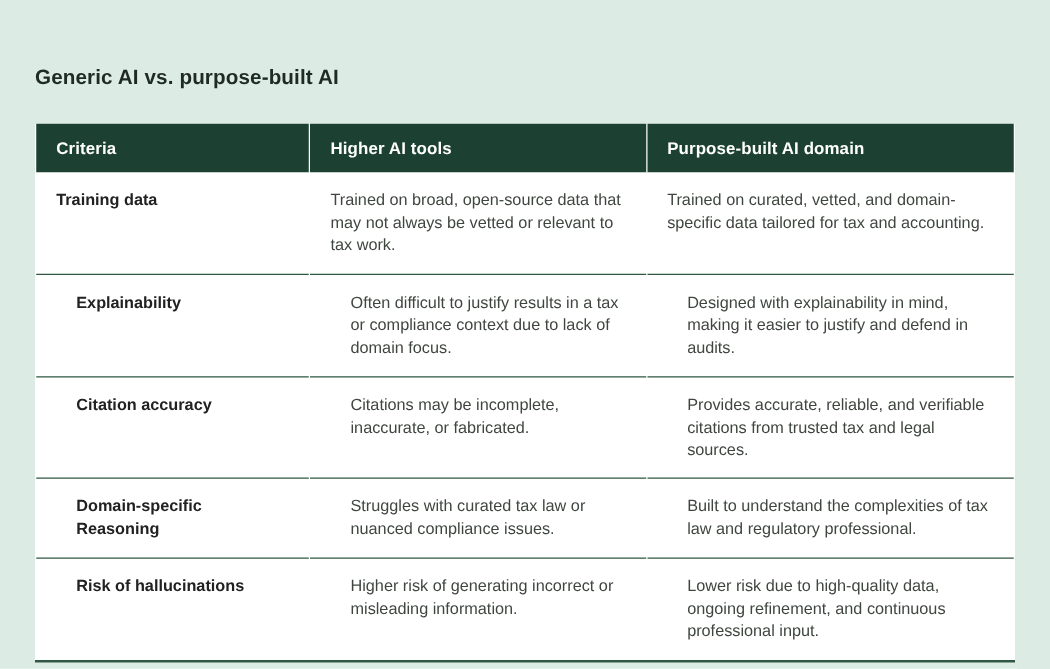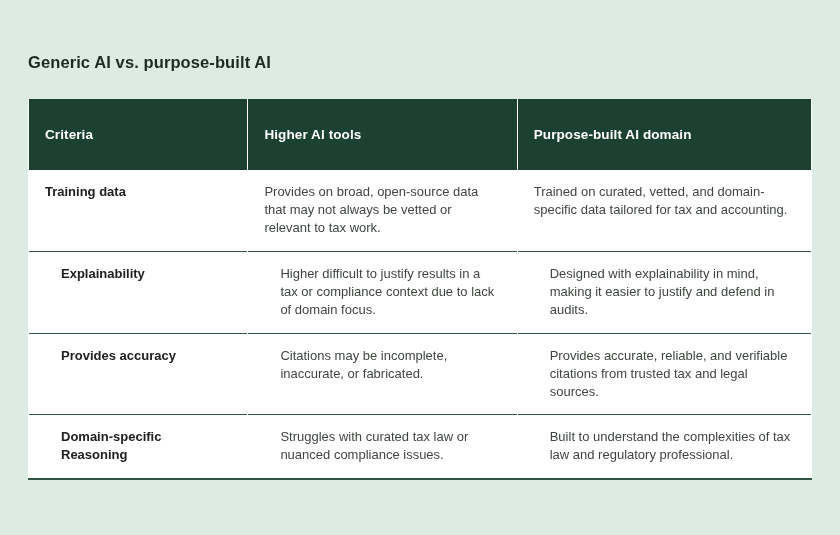--- a/index.html
+++ b/index.html
@@ -45,21 +45,21 @@
   }
   table.comparison col.c1 { width: 28%; }
   table.comparison col.c2 { width: 34.4%; }
   table.comparison col.c3 { width: 37.6%; }
   thead th {
     background: var(--header-bg);
     color: var(--header-text);
     font-size: 13.5px;
     font-weight: bold;
     text-align: left;
-    padding: 28px 16px;
+    padding: 12px 16px;
     letter-spacing: 0.1px;
   }
   tbody td {
     background: var(--row-bg);
     vertical-align: top;
     padding: 13px 16px 14px 16px;
     font-size: 13px;
     line-height: 1.38;
     color: var(--body-text);
   }
@@ -90,39 +90,46 @@
         <th>Criteria</th>
         <th>Higher AI tools</th>
         <th>Purpose-built AI domain</th>
       </tr>
     </thead>
     <tbody>
       <tr>
         <td class="criteria">
             <div class="cell-text">Training data</div>
           </td>
-        <td>Provides on broad, open-source data that may not always be vetted or relevant to tax work.</td>
+        <td>Trained on broad, open-source data that may not always be vetted or relevant to tax work.</td>
         <td>Trained on curated, vetted, and domain-specific data tailored for tax and accounting.</td>
       </tr>
       <tr>
         <td class="criteria">
             <div class="cell-text">Explainability</div>
           </td>
-        <td>Higher difficult to justify results in a tax or compliance context due to lack of domain focus.</td>
+        <td>Often difficult to justify results in a tax or compliance context due to lack of domain focus.</td>
         <td>Designed with explainability in mind, making it easier to justify and defend in audits.</td>
       </tr>
       <tr>
         <td class="criteria">
-            <div class="cell-text">Provides accuracy</div>
+            <div class="cell-text">Citation accuracy</div>
           </td>
         <td>Citations may be incomplete, inaccurate, or fabricated.</td>
         <td>Provides accurate, reliable, and verifiable citations from trusted tax and legal sources.</td>
       </tr>
       <tr>
         <td class="criteria">
             <div class="cell-text">Domain-specific Reasoning</div>
           </td>
         <td>Struggles with curated tax law or nuanced compliance issues.</td>
         <td>Built to understand the complexities of tax law and regulatory professional.</td>
       </tr>
+      <tr>
+        <td class="criteria">
+            <div class="cell-text">Risk of hallucinations</div>
+          </td>
+        <td>Higher risk of generating incorrect or misleading information.</td>
+        <td>Lower risk due to high-quality data, ongoing refinement, and continuous professional input.</td>
+      </tr>
     </tbody>
   </table>
 </div>
 
 </body></html>

